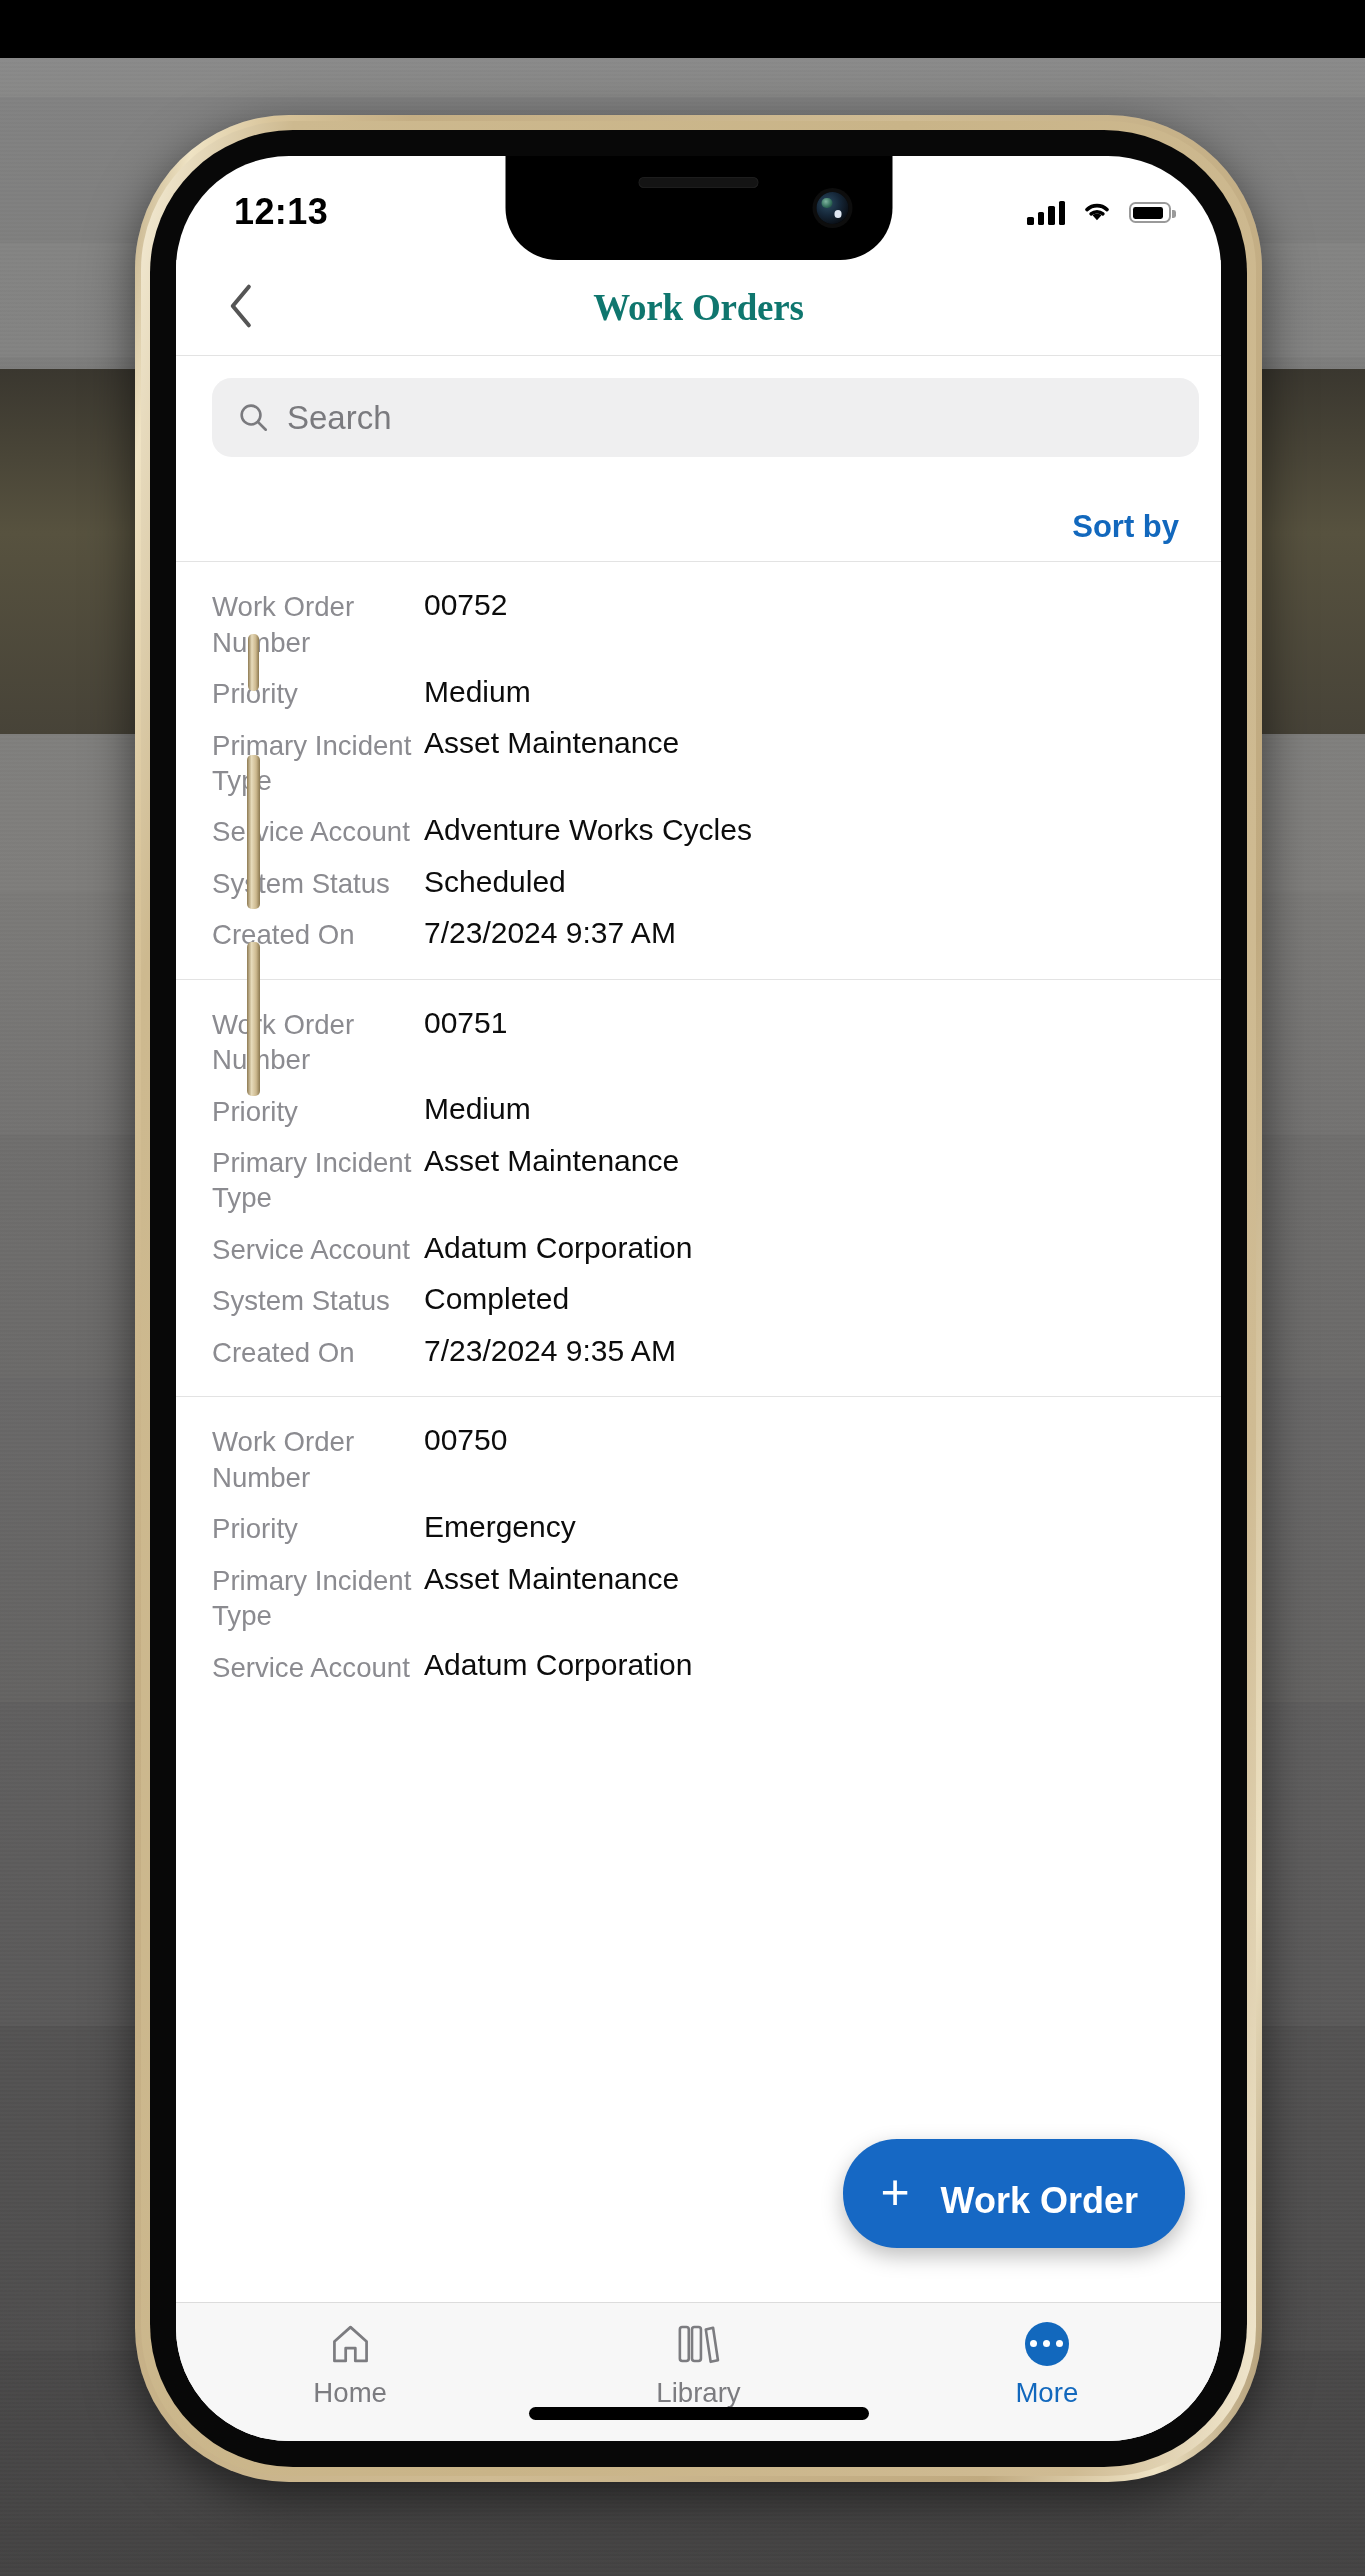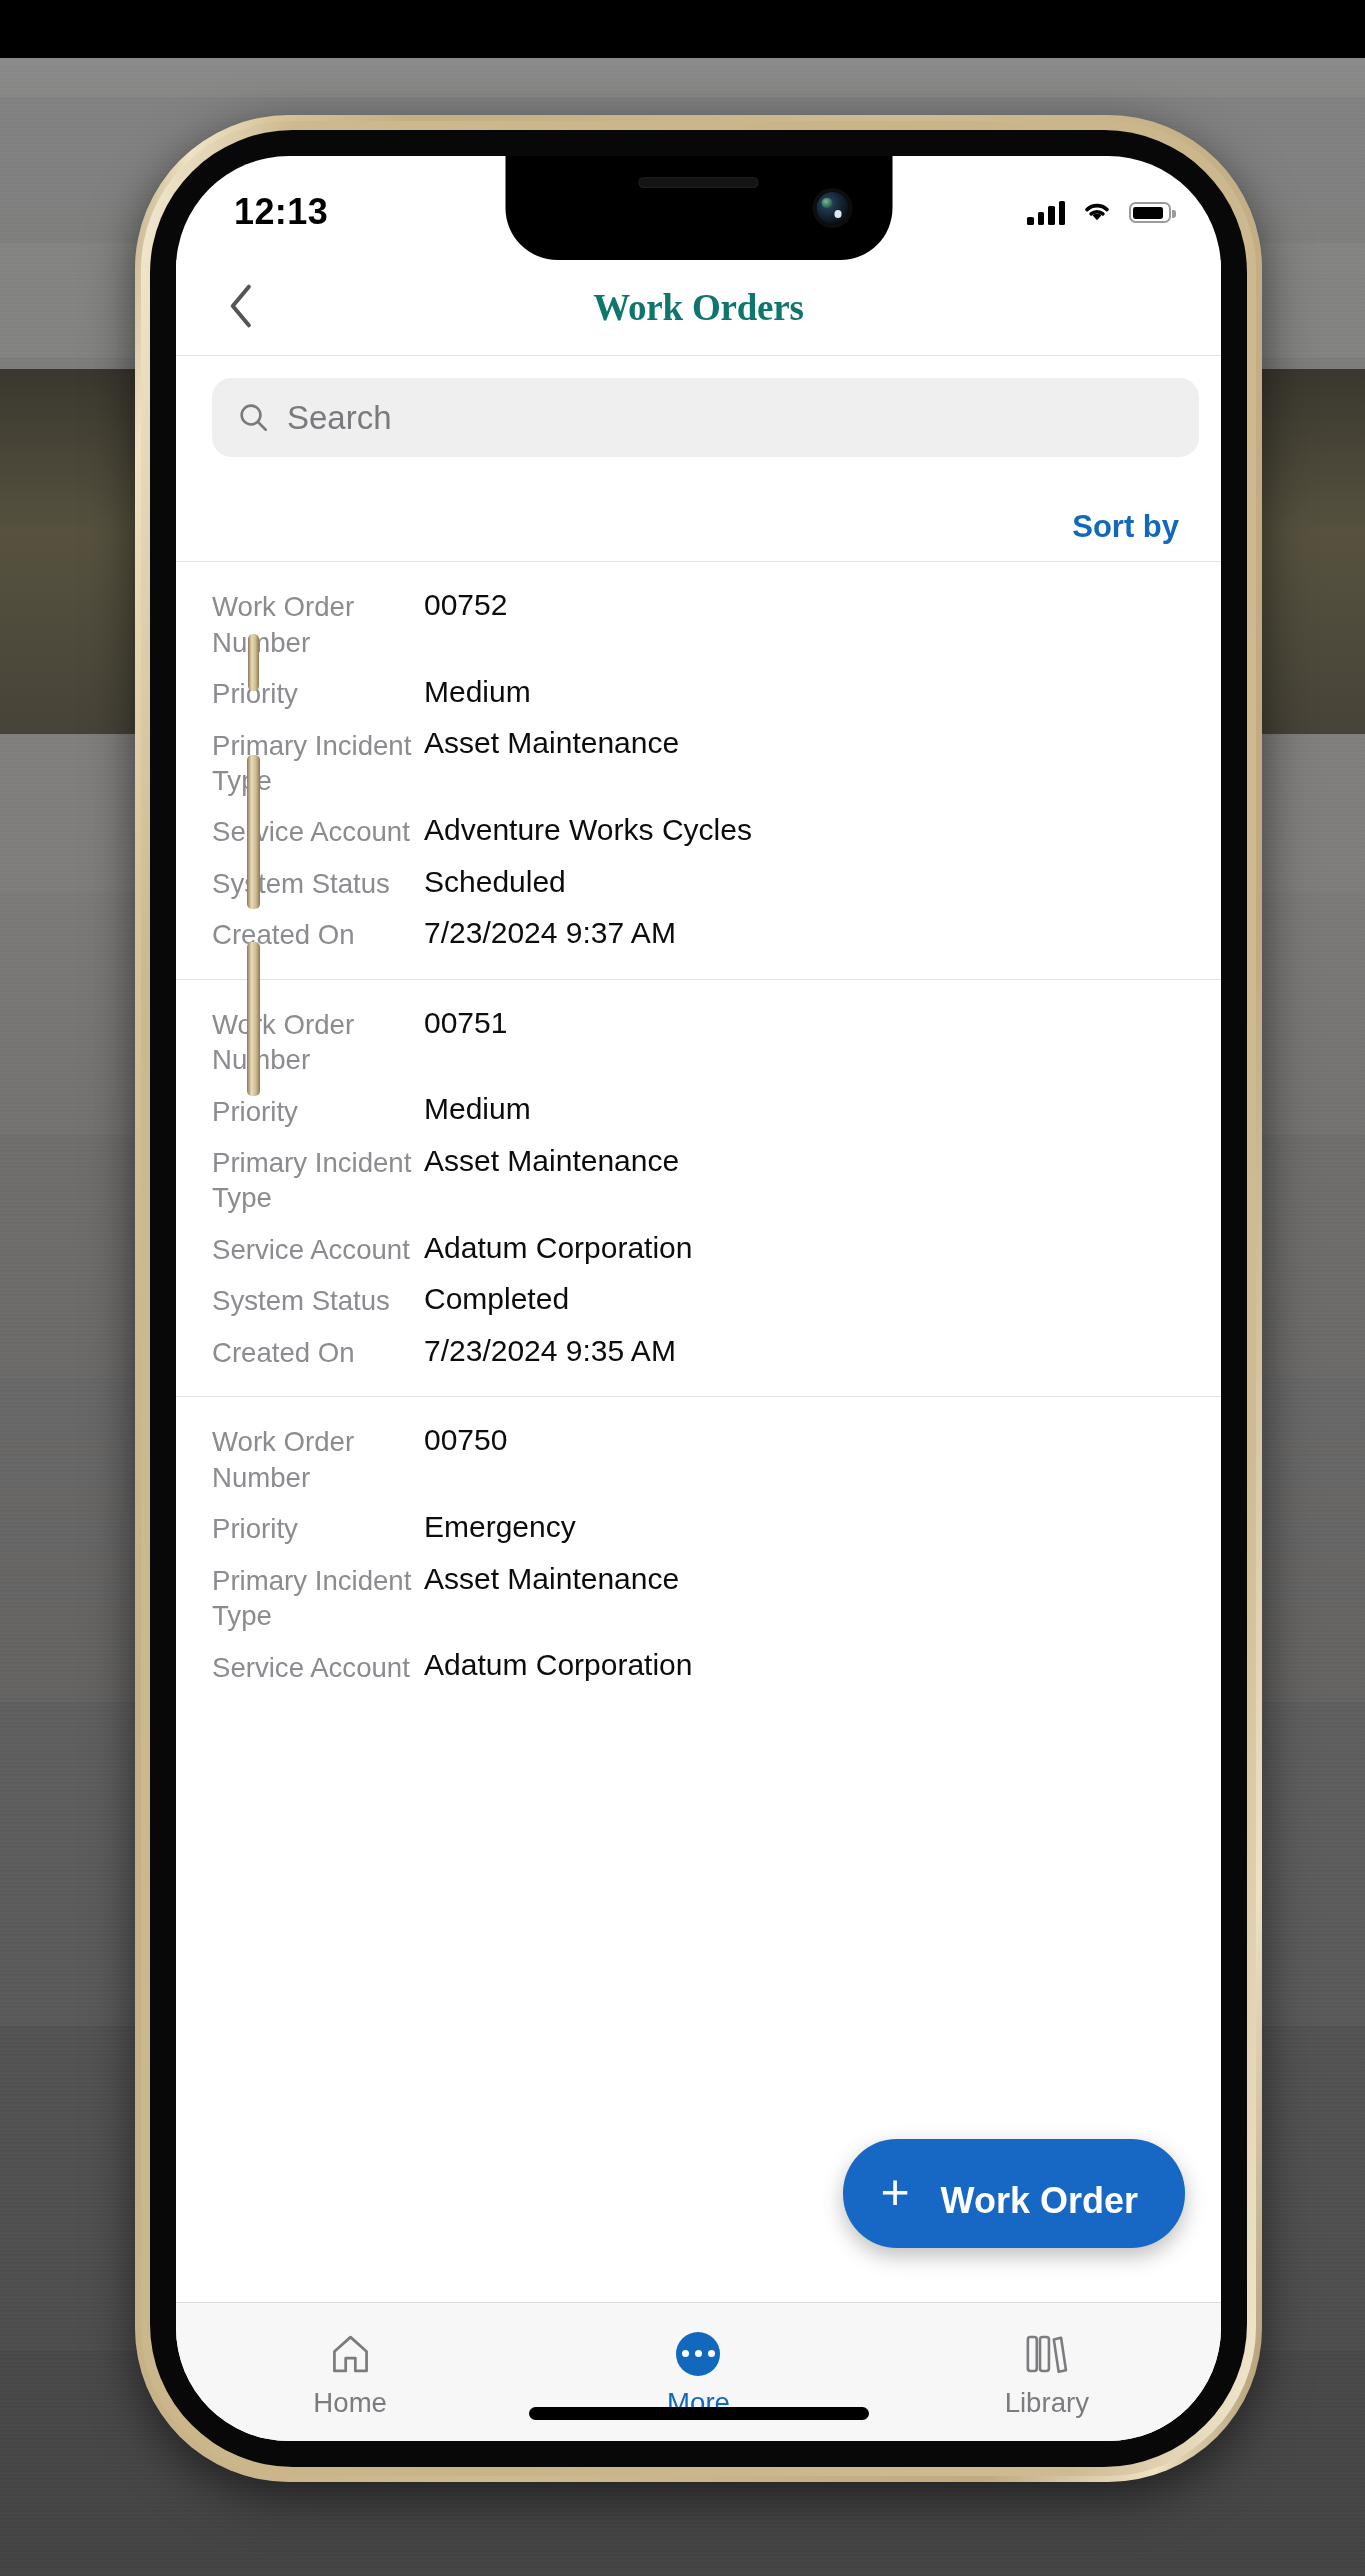--- a/index.html
+++ b/index.html
@@ -223,21 +223,21 @@
   #fab-plus{
     font-size:50px; font-weight:300; line-height:0.8; margin-top:-3.2px;
   }
   #fab-label{ font-size:36px; font-weight:bold; white-space:nowrap;margin-top:14px; }
 
   
   #tab-bar{
     position:absolute; left:0; right:0; bottom:0; height:139px;
     background:#f7f7f7; border-top:1.2px solid #dcdcdc;
     display:flex; align-items:flex-start; z-index:50;
-    padding-top:28px;
+    padding-top:18px;
   }
   .tab-item{
     flex:1; display:flex; flex-direction:column; align-items:center; gap:11.3px;
     cursor:pointer;
   }
   .tab-icon{ height:45px; display:flex; align-items:center; justify-content:center; }
   .tab-label{ font-size:27.6px; color:#7c7c80; }
   .tab-item.active .tab-label{ color:#1268bd; }
   #more-dot{
     width:44px; height:44px; border-radius:50%; background:#1268bd;
@@ -404,41 +404,41 @@
     <div id="tab-bar">
       <div class="tab-item">
         <span class="tab-icon">
           <svg width="45" height="44" viewBox="0 0 56 54">
             <path d="M8 24 L28 6 L48 24 L48 48 L34 48 L34 32 L22 32 L22 48 L8 48 Z" stroke="#7c7c80" stroke-width="3.4" fill="none" stroke-linejoin="round"></path>
           </svg>
         </span>
         <span class="tab-label">Home</span>
       </div>
 
+      <div class="tab-item">
+        <span class="tab-icon">
+          <svg width="47" height="44" viewBox="0 0 58 54">
+            <rect x="6" y="6" width="11" height="42" rx="3" stroke="#7c7c80" stroke-width="3.2" fill="none"></rect>
+            <rect x="21" y="6" width="11" height="42" rx="3" stroke="#7c7c80" stroke-width="3.2" fill="none"></rect>
+            <path d="M38 9 L47 7 L53 47 L44 49 Z" stroke="#7c7c80" stroke-width="3.2" fill="none" stroke-linejoin="round"></path>
+          </svg>
+        </span>
+        <span class="tab-label">Library</span>
+      </div>
+
       <div class="tab-item active">
         <span class="tab-icon">
           <span id="more-dot">
               <span></span>
               <span></span>
               <span></span>
             </span>
         </span>
         <span class="tab-label">More</span>
       </div>
-
-      <div class="tab-item">
-        <span class="tab-icon">
-          <svg width="47" height="44" viewBox="0 0 58 54">
-            <rect x="6" y="6" width="11" height="42" rx="3" stroke="#7c7c80" stroke-width="3.2" fill="none"></rect>
-            <rect x="21" y="6" width="11" height="42" rx="3" stroke="#7c7c80" stroke-width="3.2" fill="none"></rect>
-            <path d="M38 9 L47 7 L53 47 L44 49 Z" stroke="#7c7c80" stroke-width="3.2" fill="none" stroke-linejoin="round"></path>
-          </svg>
-        </span>
-        <span class="tab-label">Library</span>
-      </div>
     </div>
 
     <div id="home-indicator"></div>
   </div>
 
   <div class="side-btn" id="btn-mute"></div>
   <div class="side-btn" id="btn-volup"></div>
   <div class="side-btn" id="btn-voldn"></div>
   <div class="side-btn" id="btn-power"></div>
 </div>

